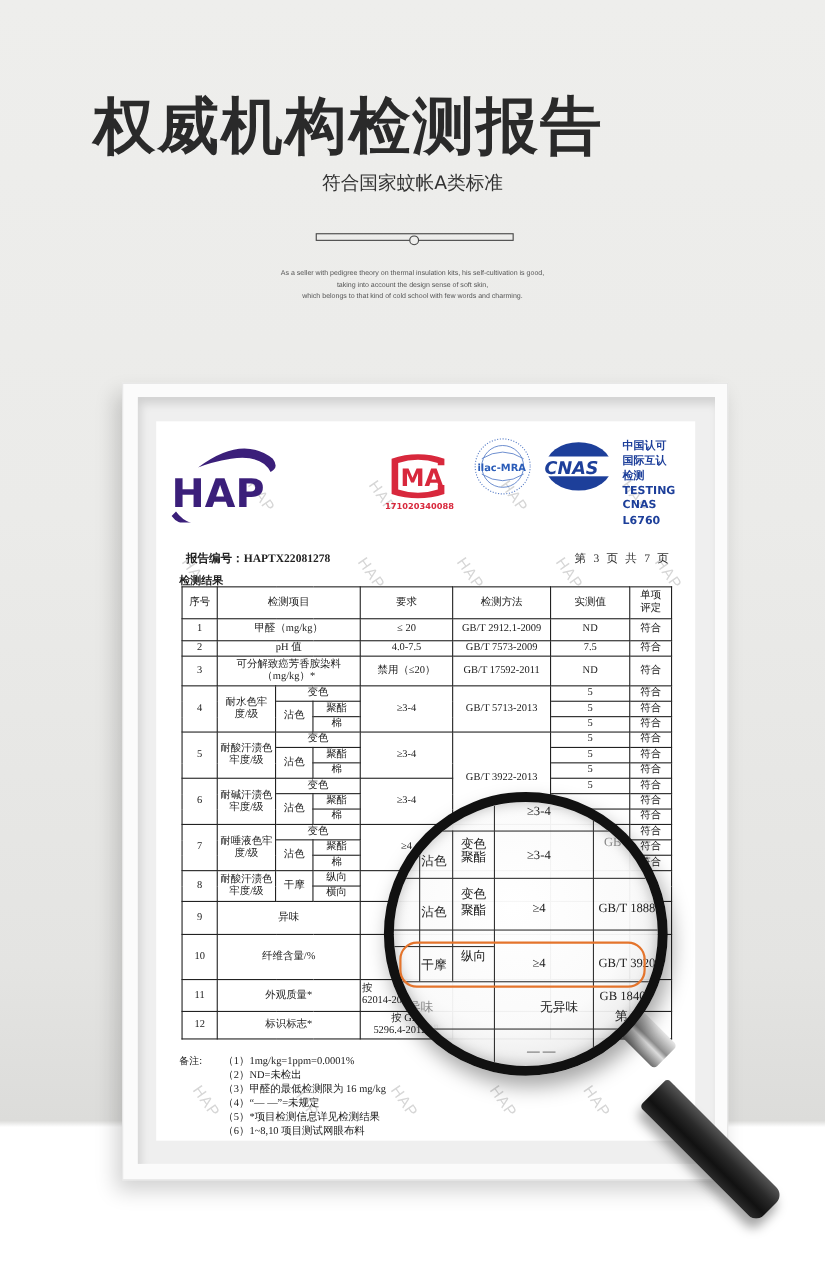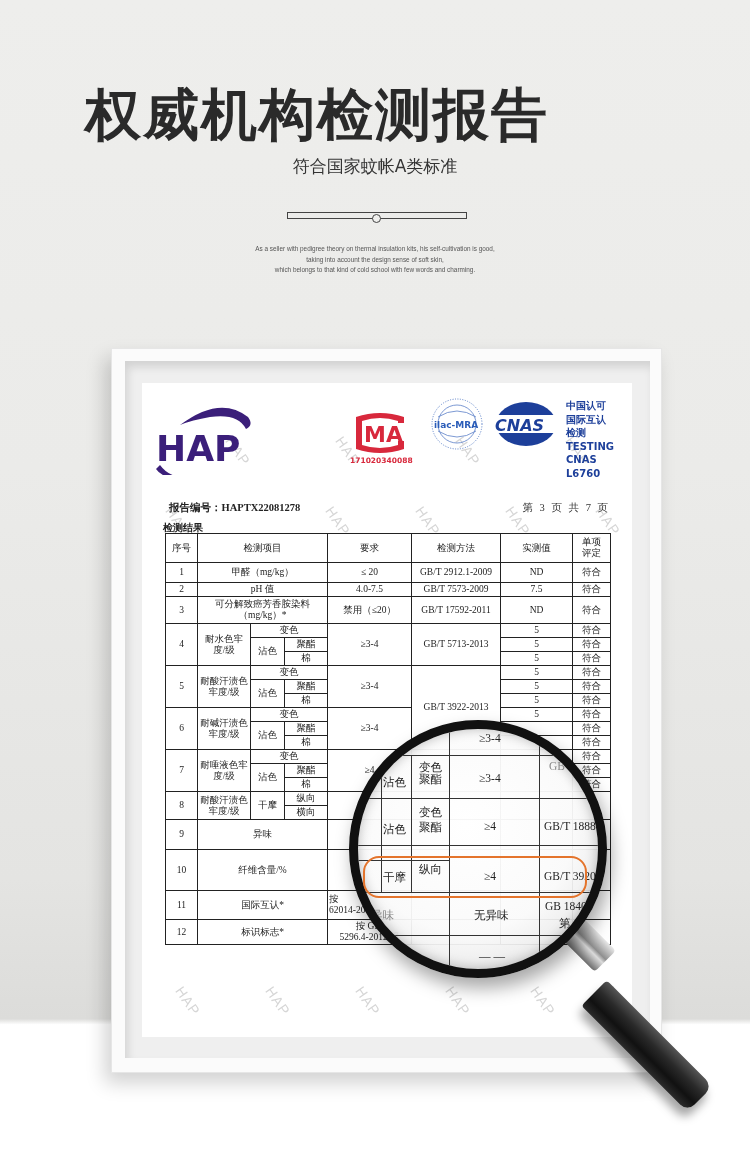--- a/index.html
+++ b/index.html
@@ -364,21 +364,21 @@
         <tr class="r10">
           <td>10</td>
           <td colspan="3">纤维含量/%</td>
           <td></td>
           <td></td>
           <td></td>
           <td></td>
         </tr>
         <tr class="r11">
           <td>11</td>
-          <td colspan="3">国际互认*</td>
+          <td colspan="3">外观质量*</td>
           <td style="text-align:left">
                 <div>按</div>
                 <div>62014-20</div>
               </td>
           <td></td>
           <td></td>
           <td></td>
         </tr>
         <tr class="r12">
           <td>12</td>
@@ -387,20 +387,31 @@
                 <div>按 GB/</div>
                 <div>5296.4-2012 规</div>
               </td>
           <td></td>
           <td></td>
           <td></td>
         </tr>
       </tbody>
         </table>
 
+      <div class="notes">
+        <span class="lbl">备注:</span>
+        <ul>
+          <li>（1）1mg/kg=1ppm=0.0001%</li>
+          <li>（2）ND=未检出</li>
+          <li>（3）甲醛的最低检测限为 16 mg/kg</li>
+          <li>（4）“— —”=未规定</li>
+          <li>（5）*项目检测信息详见检测结果</li>
+          <li>（6）1~8,10 项目测试网眼布料</li>
+        </ul>
+      </div>
     </div>
   </div>
 </div>
 
 <div class="magnifier-neck"></div>
 <div class="magnifier-handle"></div>
 <div class="magnifier-lens">
   <div class="lens-content">
 
     <div class="lens-line" style="left:0;top:35px;width:258px;height:1px"></div>
@@ -426,21 +437,21 @@
     <span class="lens-txt" style="left:70px;top:85px">变色</span>
     <span class="lens-txt" style="left:34px;top:102px">沾色</span>
     <span class="lens-txt" style="left:70px;top:100px">聚酯</span>
     <span class="lens-txt" style="left:135px;top:100px">≥4</span>
     <span class="lens-txt" style="left:195px;top:100px">GB/T 18886-2</span>
     <span class="lens-txt" style="left:34px;top:150px">干摩</span>
     <span class="lens-txt" style="left:70px;top:142px">纵向</span>
     <span class="lens-txt" style="left:135px;top:150px">≥4</span>
     <span class="lens-txt" style="left:195px;top:150px">GB/T 3920-20</span>
     <span class="lens-txt lens-faded" style="left:22px;top:188px">异味</span>
-    <span class="lens-txt" style="left:125px;top:188px">无异味</span>
+    <span class="lens-txt" style="left:142px;top:188px">无异味</span>
     <span class="lens-txt" style="left:196px;top:180px">GB 18401-20</span>
     <span class="lens-txt" style="left:210px;top:196px">第 6.7 章</span>
     <span class="lens-txt lens-faded" style="left:30px;top:230px">含量/%</span>
     <span class="lens-txt" style="left:130px;top:230px">— —</span>
     <span class="lens-txt" style="left:215px;top:220px">FZ/T</span>
     <span class="lens-txt" style="left:195px;top:236px">01057.1-9</span>
   </div>
 </div>
 <div class="highlight-ring"></div>
 

